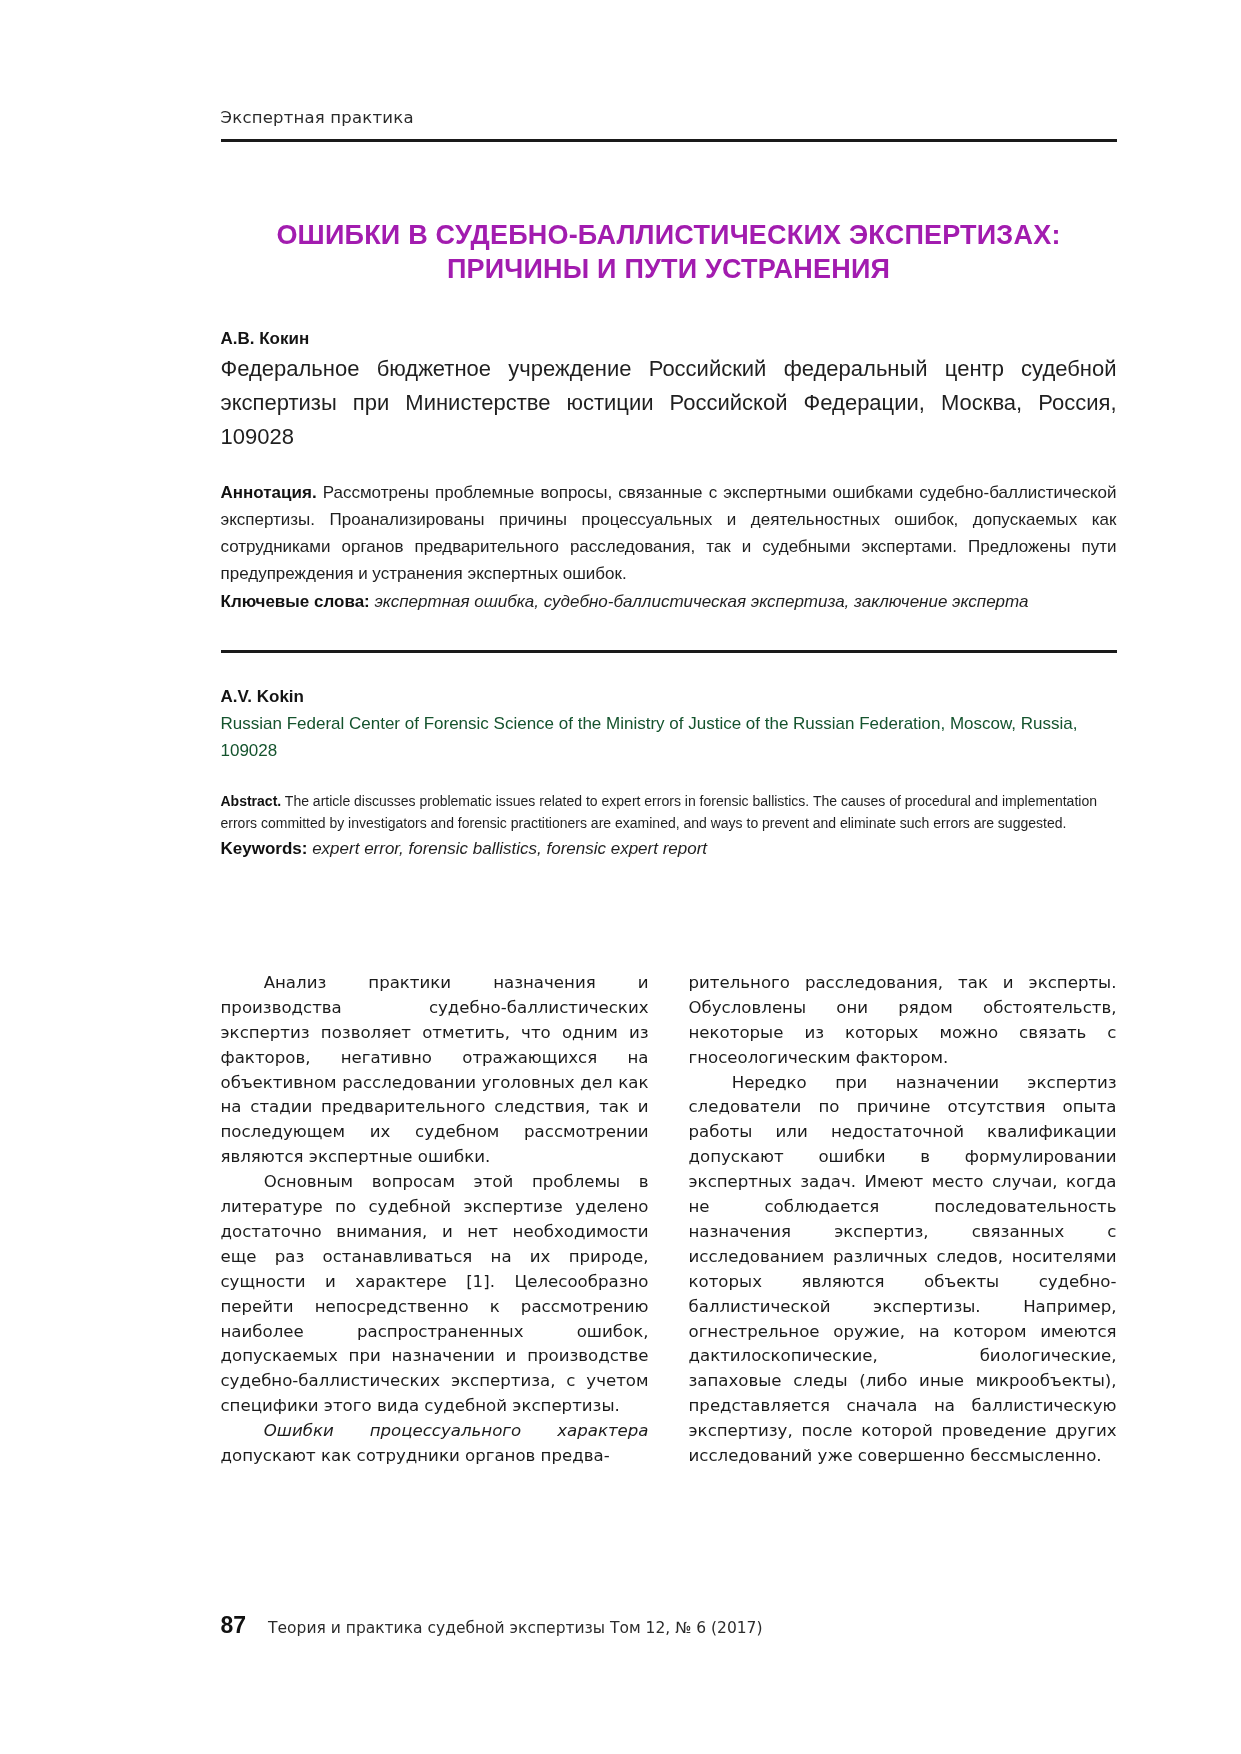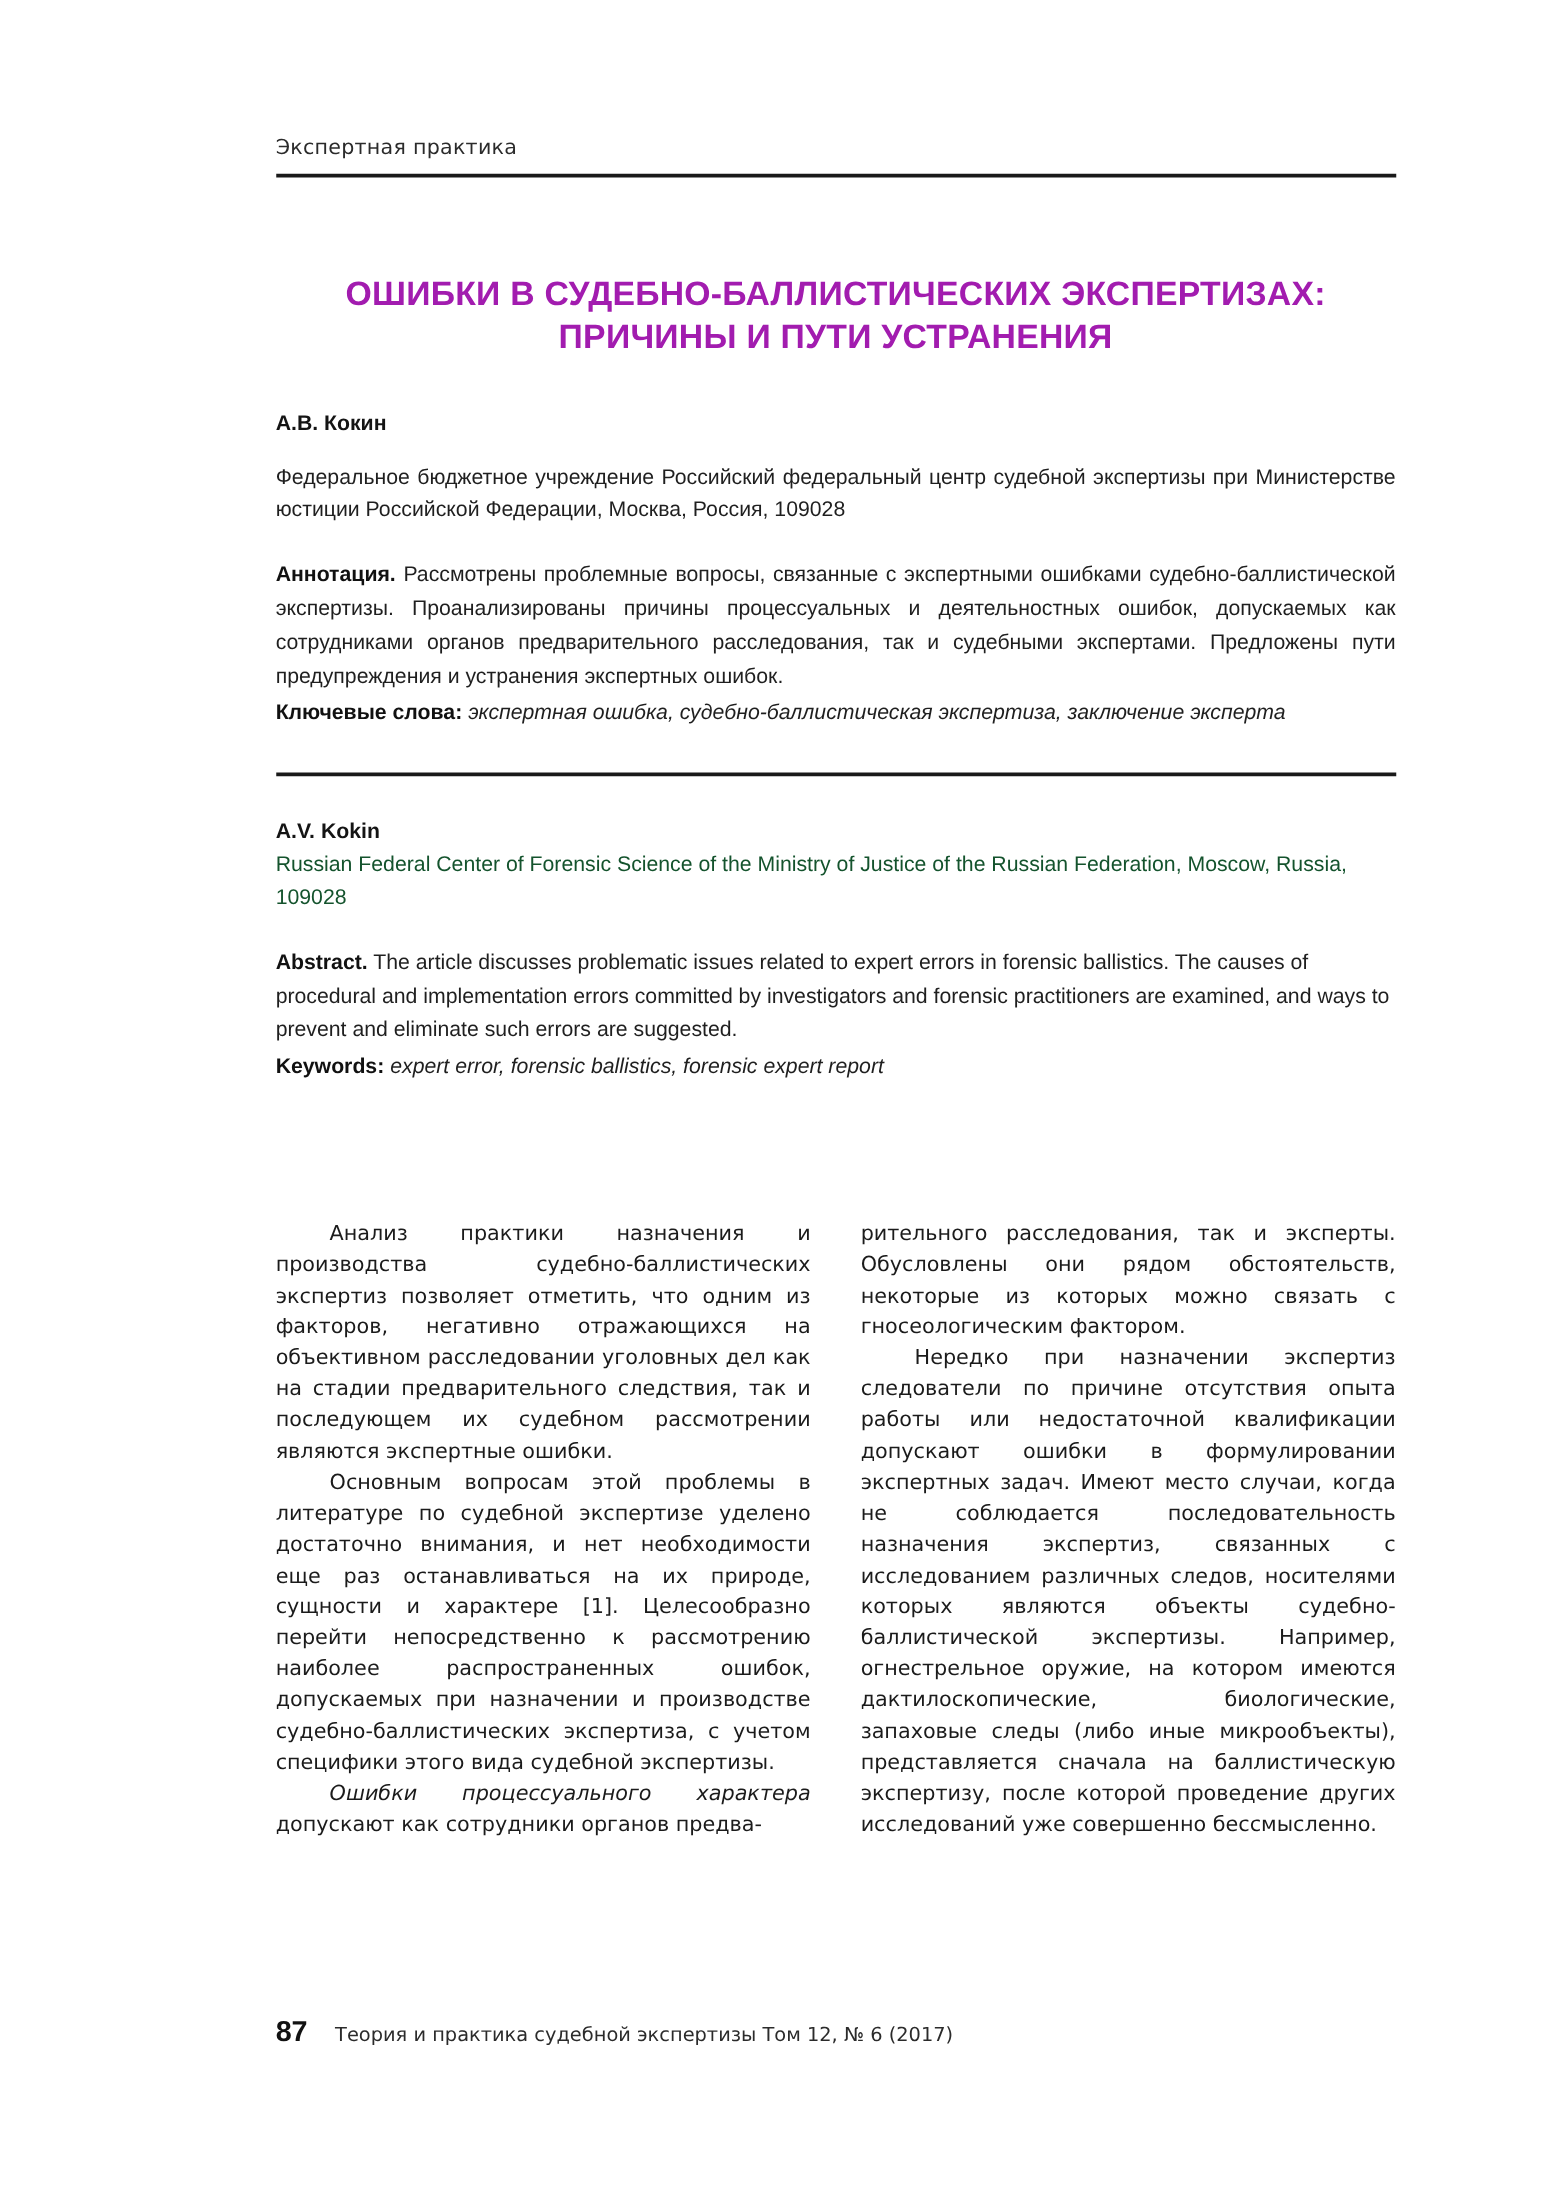--- a/index.html
+++ b/index.html
@@ -59,22 +59,22 @@
 
   
   .author-ru {
     margin-top: 40px;
     font-weight: bold;
     font-size: 17px;
     color: #141414;
     line-height: 1.4;
   }
   .affil-ru {
-    margin-top: 18px;
-    font-size: 17px;
+    margin-top: 1px;
+    font-size: 22px;
     line-height: 1.55;
     text-align: justify;
     text-align-last: left;
     color: #1f1f1f;
   }
   .abstract-ru {
     margin-top: 26px;
     font-size: 17px;
     line-height: 1.58;
     text-align: justify;
@@ -120,21 +120,21 @@
     color: #141414;
   }
   .affil-en {
     margin-top: 4px;
     font-size: 17px;
     line-height: 1.55;
     color: #14532d;
   }
   .abstract-en {
     margin-top: 26px;
-    font-size: 17px;
+    font-size: 14px;
     line-height: 1.58;
     color: #1f1f1f;
   }
   .abstract-en .lead,
   .keywords-en .lead {
     font-weight: bold;
     color: #111111;
   }
   .keywords-en {
     margin-top: 2px;

